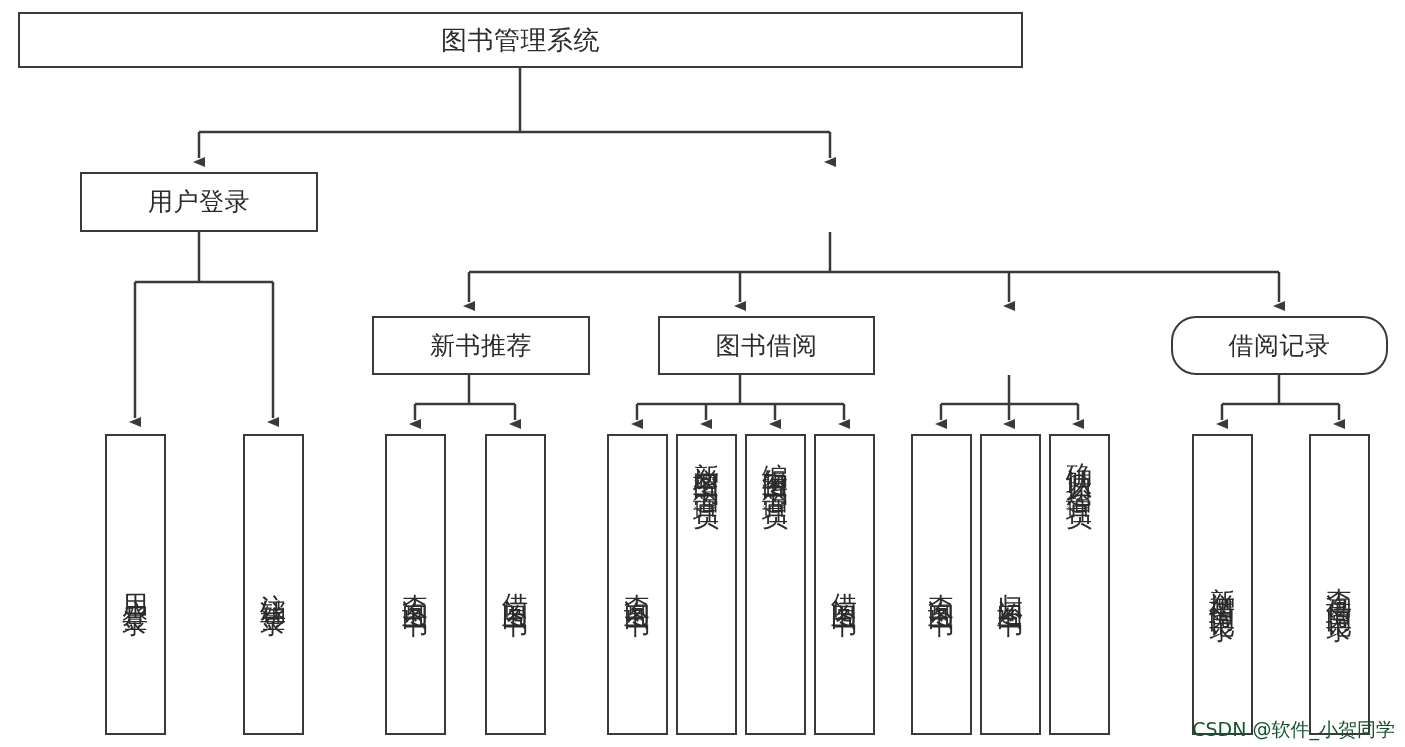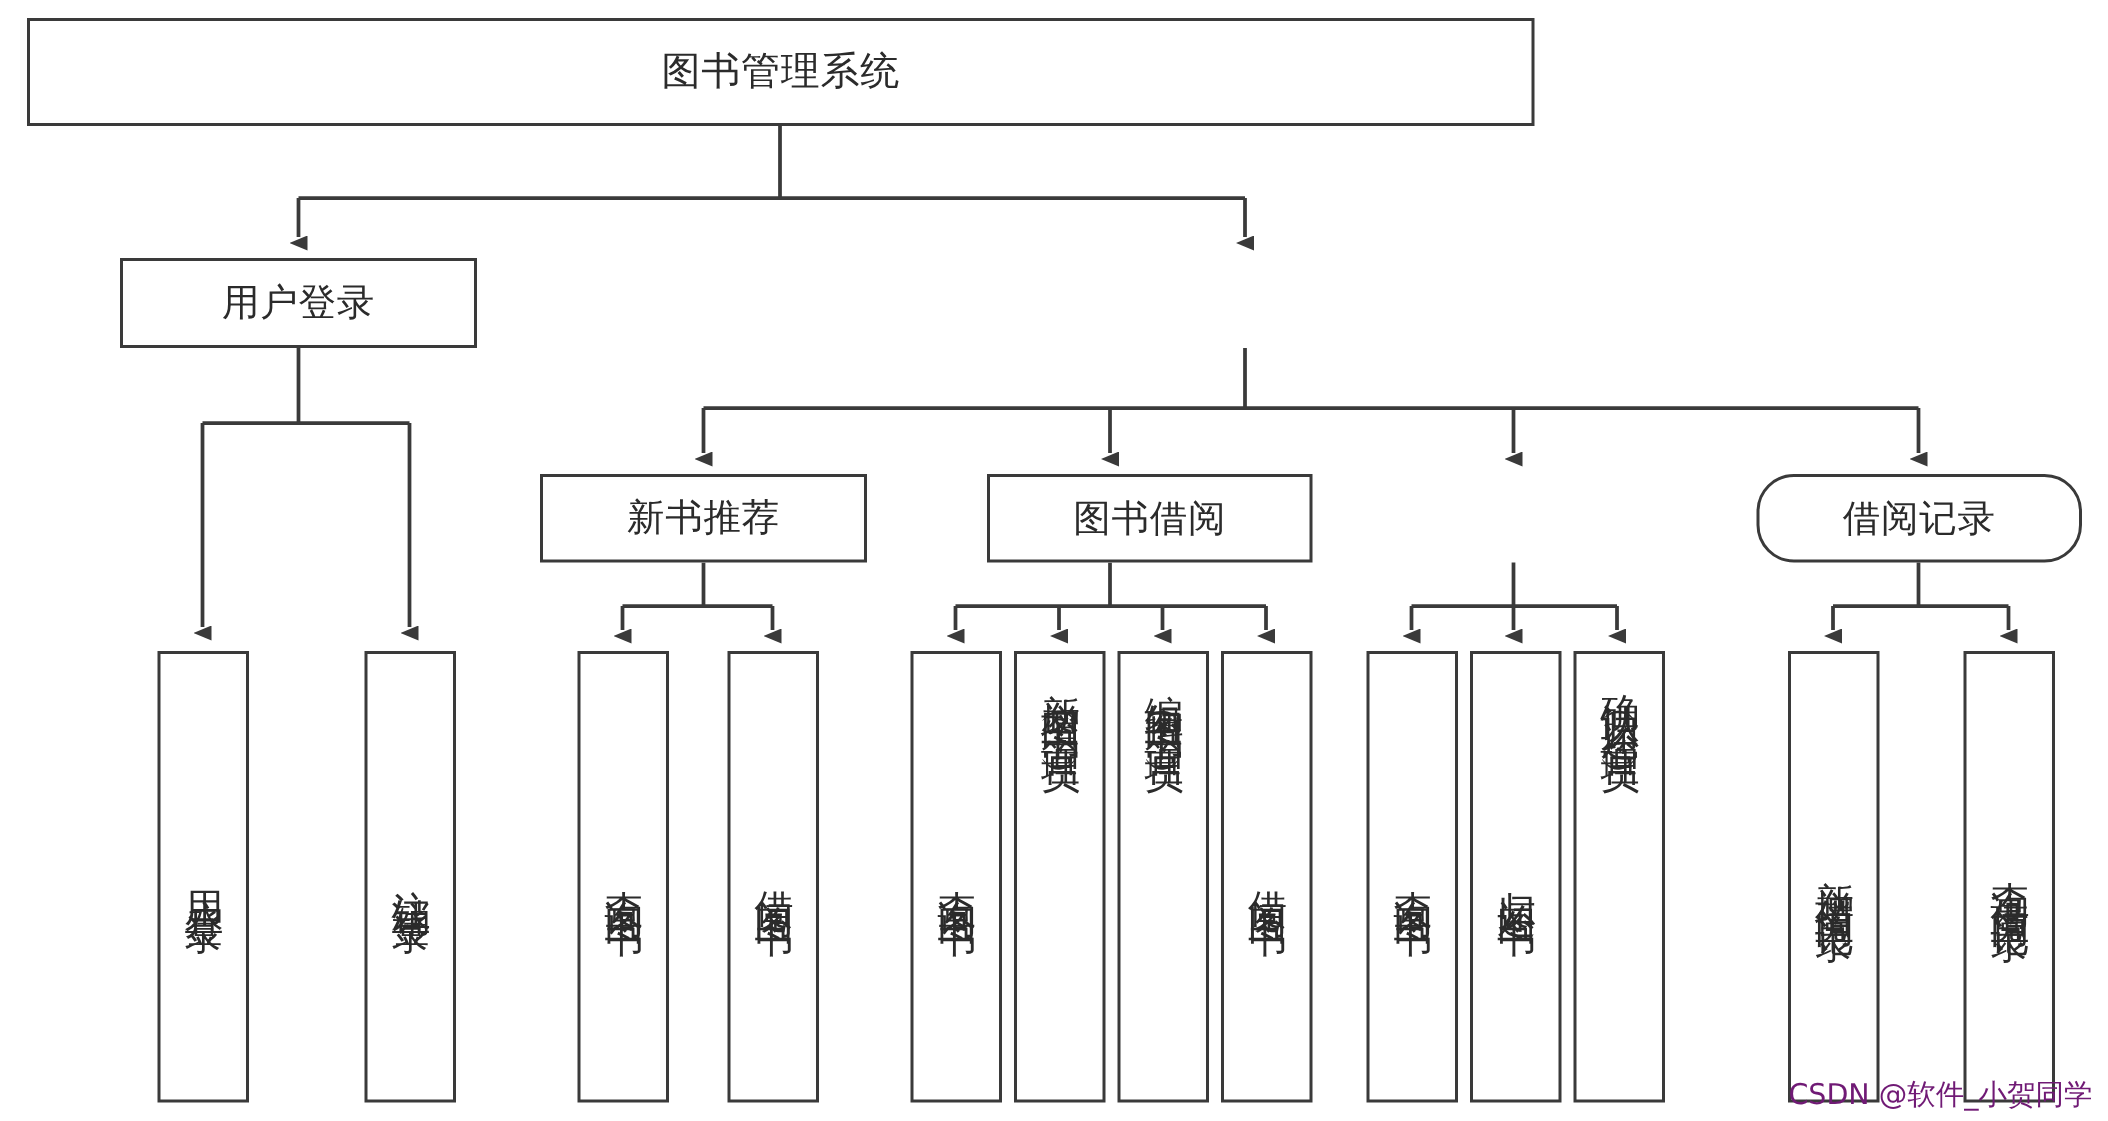--- a/index.html
+++ b/index.html
@@ -69,21 +69,21 @@
     align-items: flex-start;
   }
   .node.v.top .txt {
     margin-top: 6px;
   }
   .watermark {
     position: absolute;
     right: 10px;
     bottom: 4px;
     font-size: 19px;
-    color: #701a75;
+    color: #14532d;
     z-index: 5;
     white-space: nowrap;
     font-family: "DejaVu Sans", "Liberation Sans", sans-serif;
   }
 </style>
 </head>
 <body>
 
 <div id="canvas">
 
@@ -130,29 +130,29 @@
       <path d="M1009,404 L1009,420" marker-end="url(#arrow)"></path>
       <path d="M1078,404 L1078,420" marker-end="url(#arrow)"></path>
 
       <path d="M1279,375 L1279,404"></path>
       <path d="M1222,404 L1339,404"></path>
       <path d="M1222,404 L1222,420" marker-end="url(#arrow)"></path>
       <path d="M1339,404 L1339,420" marker-end="url(#arrow)"></path>
     </g>
   </svg>
 
-  <div class="node h root" style="left:18px; top:12px; width:1005px; height:72px;">
+  <div class="node h root" style="left:18px; top:12px; width:1005px; height:56px;">
     <span class="txt">图书管理系统</span>
   </div>
 
   <div class="node h" style="left:80px; top:172px; width:238px; height:60px;">
     <span class="txt">用户登录</span>
   </div>
 
-  <div class="node h" style="left:360px; top:316px; width:218px; height:59px;font-family:Liberation Serif, serif;">
+  <div class="node h" style="left:372px; top:316px; width:218px; height:59px;">
     <span class="txt">新书推荐</span>
   </div>
   <div class="node h" style="left:632px; top:316px; width:217px; height:59px;margin-left:26px;">
     <span class="txt">图书借阅</span>
   </div>
   <div class="node h" style="left:1171px; top:316px; width:217px; height:59px;border-radius:25px;">
     <span class="txt">借阅记录</span>
   </div>
 
   <div class="node v center" style="left:105px; top:434px; width:61px; height:301px;">

